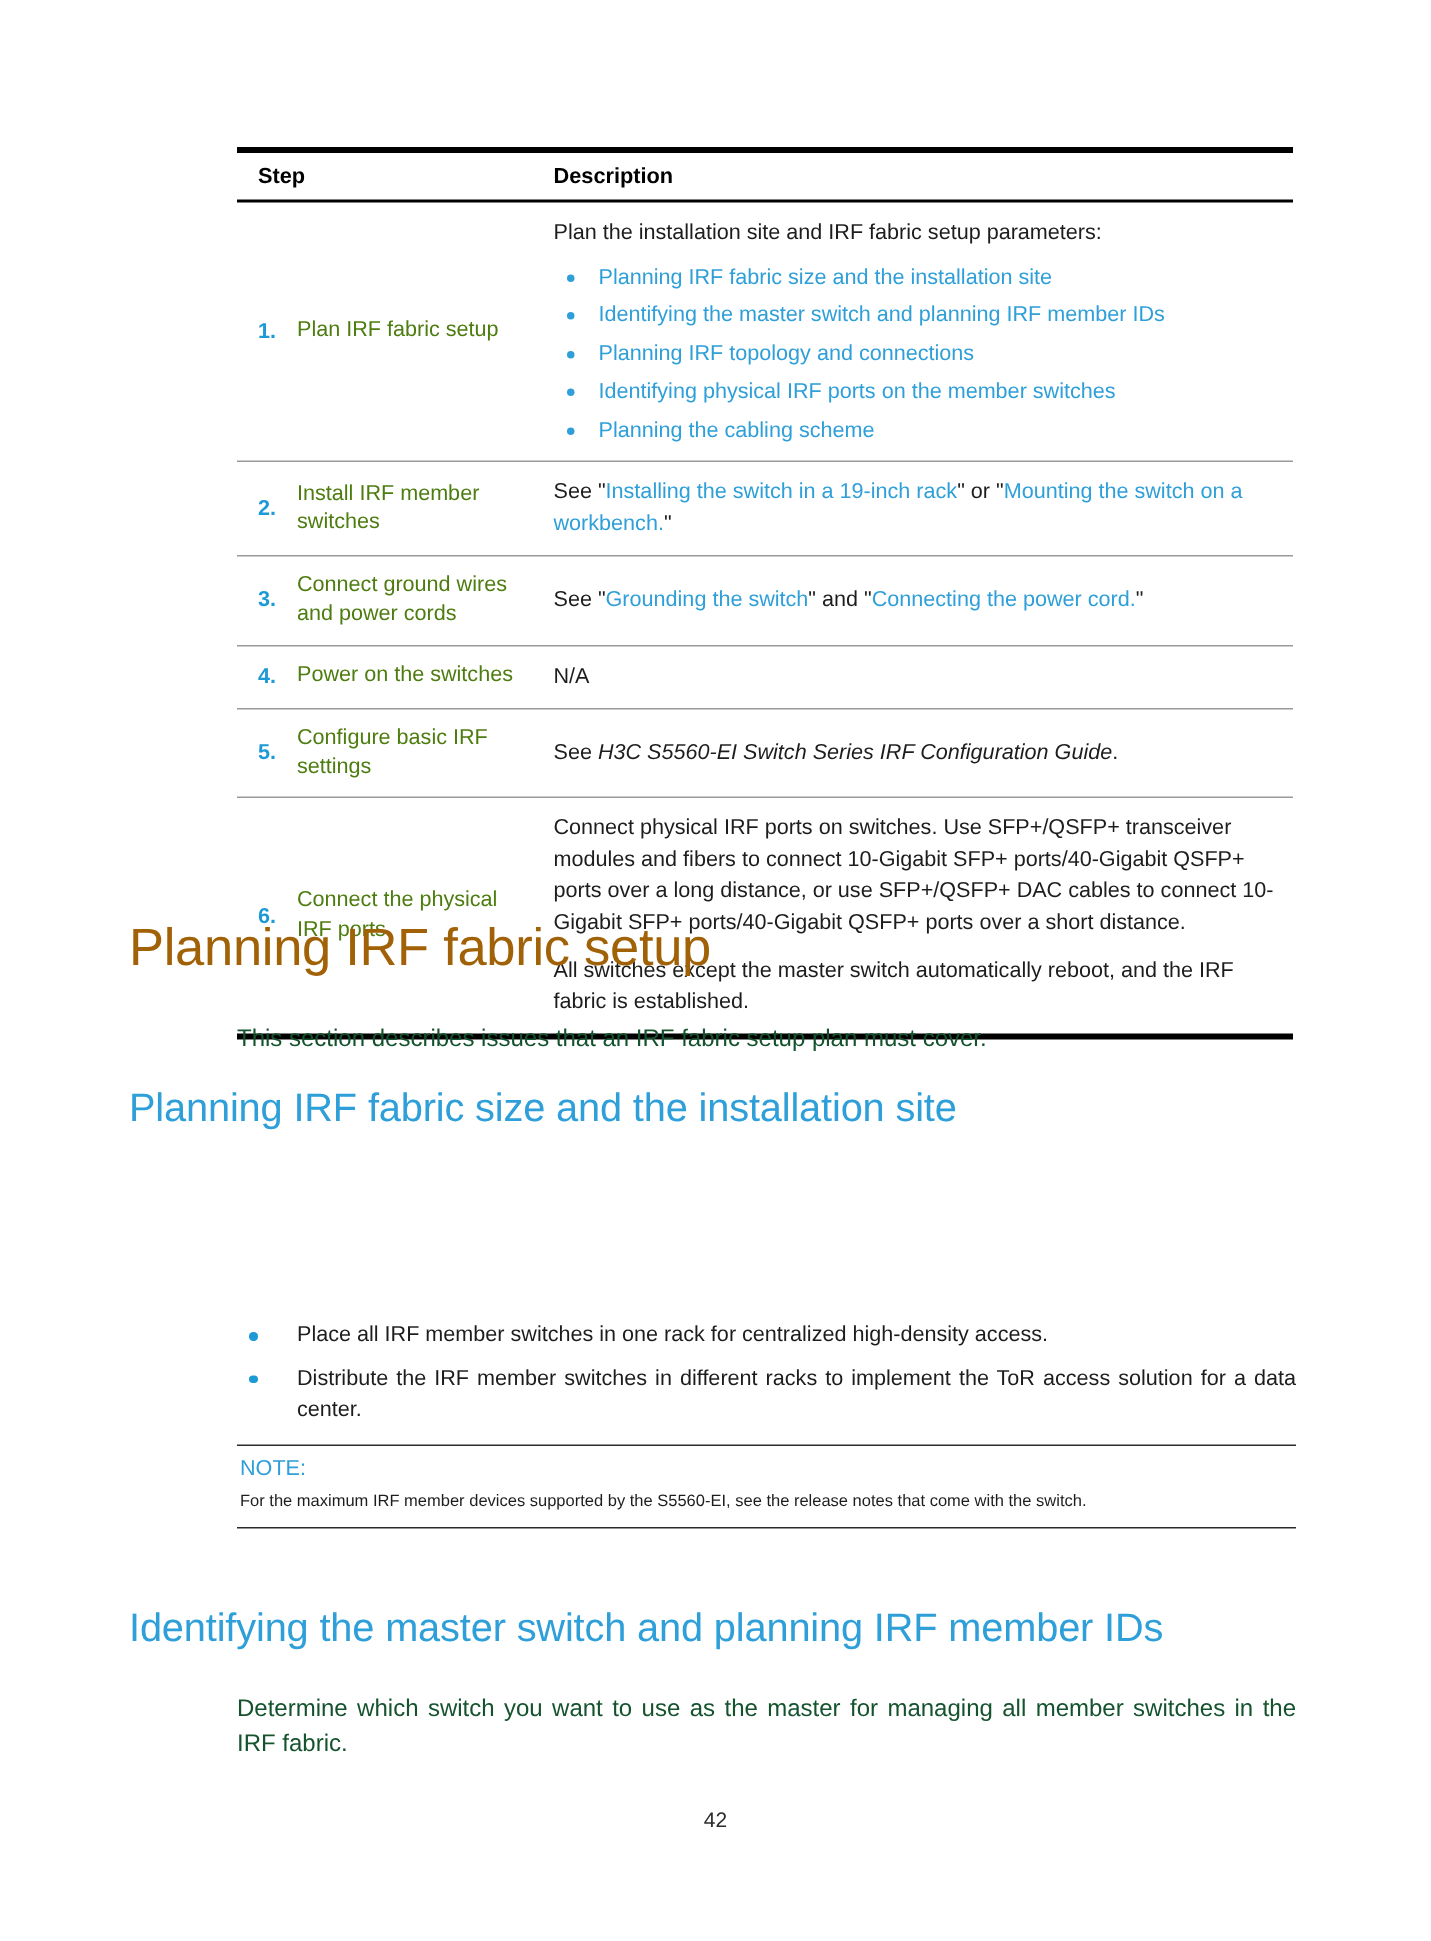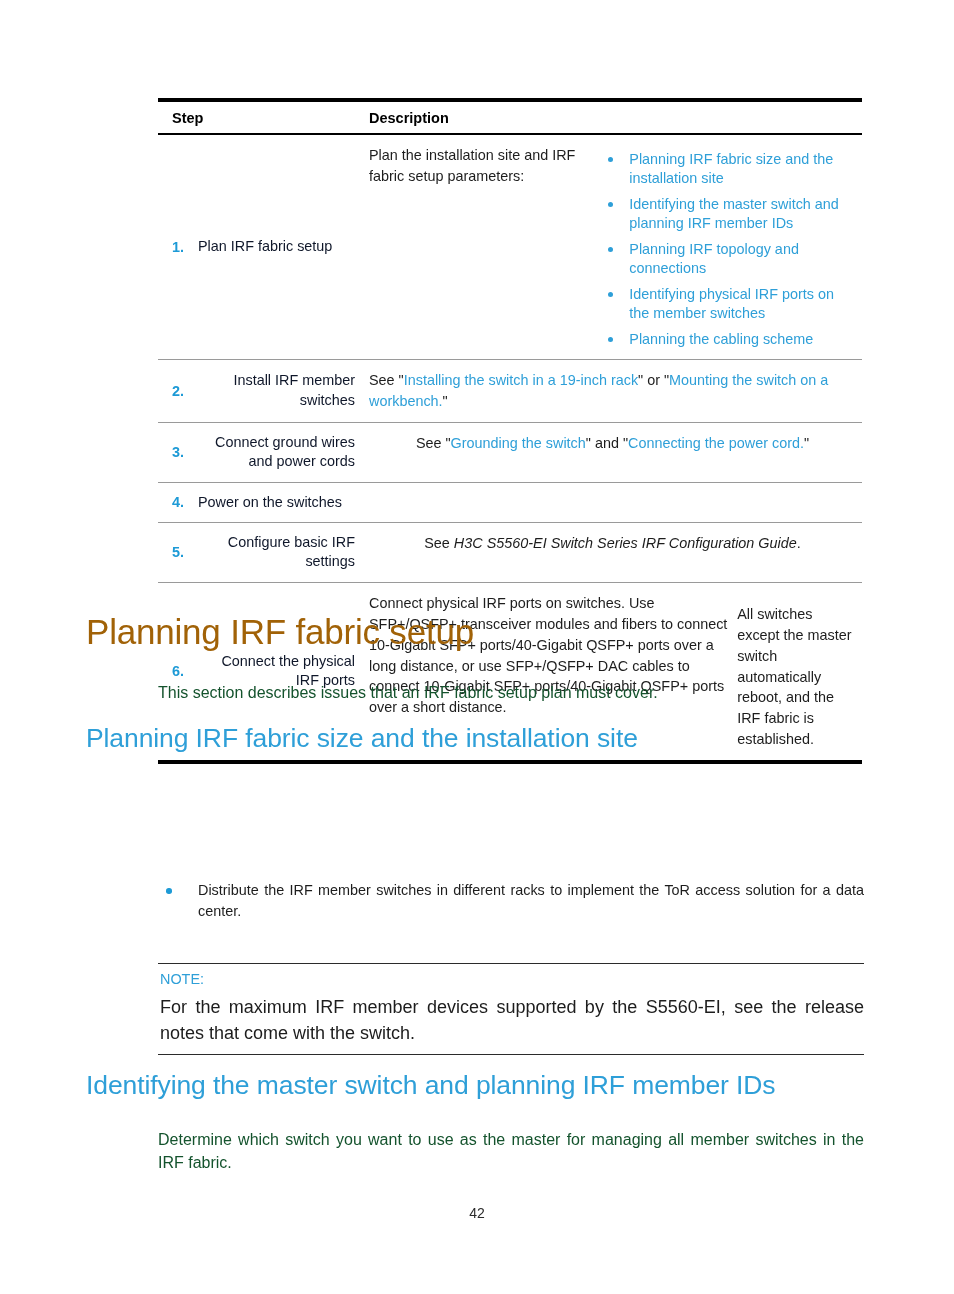--- a/index.html
+++ b/index.html
@@ -69,31 +69,30 @@
     align-items: center;
   }
   .step-num {
     color: #1d9ad6;
     font-weight: bold;
     font-size: 14.4px;
     width: 26px;
     flex: 0 0 26px;
   }
   .step-label {
-    color: #0f172a;
+    color: #4d7c0f;
     font-size: 14.4px;
     line-height: 1.35;
-    text-align: right;
   }
   .cell-desc {
     flex: 1;
     box-sizing: border-box;
     padding: 10px 6px 10px 6px;
     display: flex;
-    flex-direction: row;
+    flex-direction: column;
     justify-content: center;
     font-size: 14.4px;
     line-height: 1.45;
     color: #1d1d1d;
   }
   .cell-desc p { margin: 0 0 0 0; }
   .cell-desc p + p { margin-top: 11px; }
   .cell-desc .intro { margin-bottom: 5px; }
 
   .link {
@@ -191,21 +190,21 @@
     border-bottom: 1.6px solid #2b2b2b;
     box-sizing: border-box;
     padding: 7px 0 8px 0;
   }
   .note-title {
     color: #2e9fd8;
     font-size: 14.4px;
     margin: 0 0 7px 2px;
   }
   .note-body {
-    font-size: 18px;
+    font-size: 11px;
     line-height: 1.45;
     color: #1d1d1d;
     margin: 0 0 0 2px;
     text-align: justify;
   }
 
   
   .page-number {
     position: absolute;
     left: 0;
@@ -263,20 +262,23 @@
       <div class="cell-desc">
         <p><span>See "</span><span class="link">Grounding the switch</span><span>" and "</span><span class="link">Connecting the power cord.</span><span>"</span></p>
       </div>
     </div>
 
     <div class="trow">
       <div class="cell-step">
         <span class="step-num">4.</span>
         <span class="step-label">Power on the switches</span>
       </div>
+      <div class="cell-desc">
+        <p>N/A</p>
+      </div>
     </div>
 
     <div class="trow">
       <div class="cell-step">
         <span class="step-num">5.</span>
         <span class="step-label">Configure basic IRF settings</span>
       </div>
       <div class="cell-desc">
         <p><span>See </span><span class="ital">H3C S5560-EI Switch Series IRF Configuration Guide</span><span>.</span></p>
       </div>
@@ -297,20 +299,21 @@
 
   <h1 class="h1" style="top: 612px;">Planning IRF fabric setup</h1>
 
   <div class="para body-text" style="top: 681px;">This section describes issues that an IRF fabric setup plan must cover.</div>
 
   <h2 class="h2" style="top: 723px;">Planning IRF fabric size and the installation site</h2>
 
 
 
   <ul class="doc-list" style="top: 880px;">
+    <li><span>Place all IRF member switches in one rack for centralized high-density access.</span></li>
     <li><span>Distribute the IRF member switches in different racks to implement the ToR access solution for a data center.</span></li>
   </ul>
 
   <div class="note-box" style="top: 963px;">
     <div class="note-title">NOTE:</div>
     <div class="note-body">For the maximum IRF member devices supported by the S5560-EI, see the release notes that come with the switch.</div>
   </div>
 
   <h2 class="h2" style="top: 1070px;">Identifying the master switch and planning IRF member IDs</h2>
 

